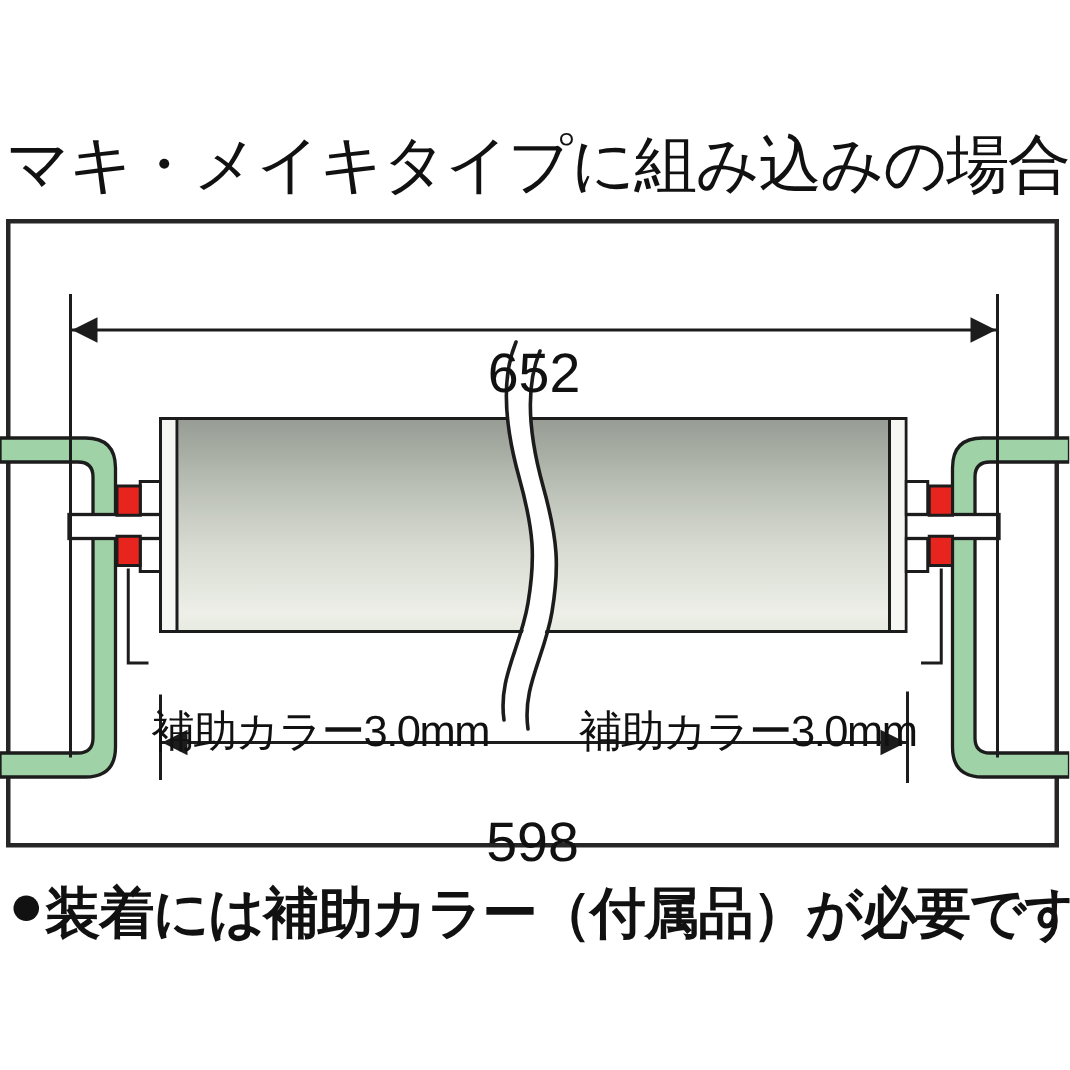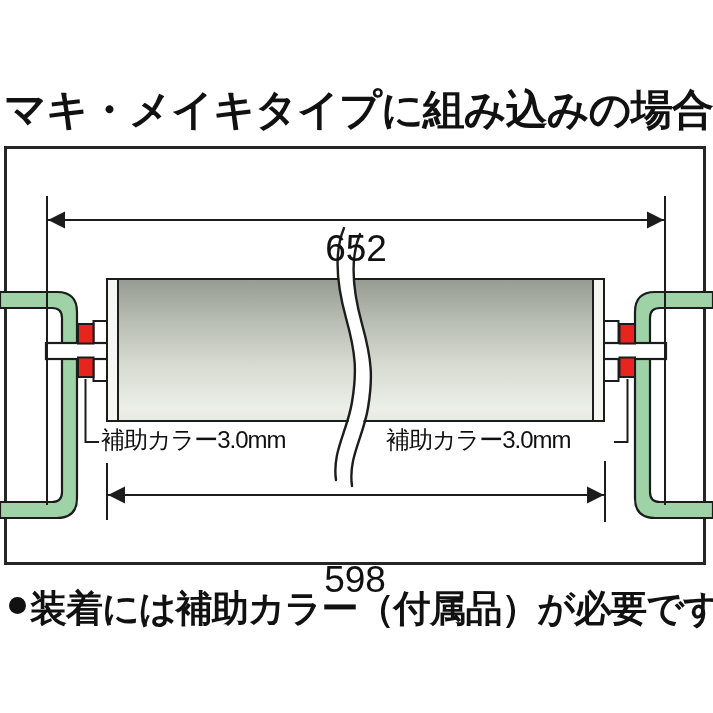--- a/index.html
+++ b/index.html
@@ -9,21 +9,21 @@
   }
   html,body{margin:0;padding:0;background:#fff;}
   body{
     width:713px;height:713px;position:relative;overflow:hidden;
     font-family:"Liberation Sans","DejaVu Sans",sans-serif;color:#111;
   }
   .abs{position:absolute;}
   
   .title{
     left:4px;top:82px;width:706px;height:48px;
-    font-size:42px;font-weight:700;letter-spacing:-1px;white-space:nowrap;
+    font-size:42px;font-weight:400;letter-spacing:-1px;white-space:nowrap;
   }
   
   .frame-box{
     left:4px;top:146px;width:702px;height:419px;
     border:3px solid #262626;box-sizing:border-box;background:transparent;
   }
   
   .roller{
     left:106px;top:278px;width:499px;height:144px;box-sizing:border-box;
     border:2.5px solid var(--line);
@@ -39,23 +39,23 @@
   .collar{fill:var(--collar-red);stroke:var(--line);stroke-width:2;}
   .dimline{stroke:var(--line);stroke-width:2;fill:none;}
   .arrow{fill:var(--line);stroke:none;}
   .break-mask{stroke:#ffffff;stroke-width:14;fill:none;}
   .break-stroke{stroke:var(--line);stroke-width:2.4;fill:none;stroke-linecap:round;}
   
   .dim-text{
     width:130px;text-align:center;font-size:37px;line-height:37px;white-space:nowrap;margin-top:48px;
   }
   .dim-652{left:291px;top:182px;}
-  .dim-598{left:290px;top:513px;}
+  .dim-598{left:290px;top:495px;}
   
-  .collar-label{font-size:24px;line-height:30px;white-space:nowrap;letter-spacing:-1px;}
+  .collar-label{font-size:29px;line-height:30px;white-space:nowrap;letter-spacing:-1px;margin-top:48px;}
   .collar-label.left{left:101px;top:425px;}
   .collar-label.right{left:386px;top:425px;}
   
   .note{left:30px;top:584px;width:680px;font-size:37px;font-weight:700;letter-spacing:-1px;white-space:nowrap;}
   .bullet{left:9px;top:597px;width:17px;height:17px;border-radius:50%;background:#111;}
 </style>
 </head>
 <body>
 
 <div class="abs title">マキ・メイキタイプに組み込みの場合</div>

